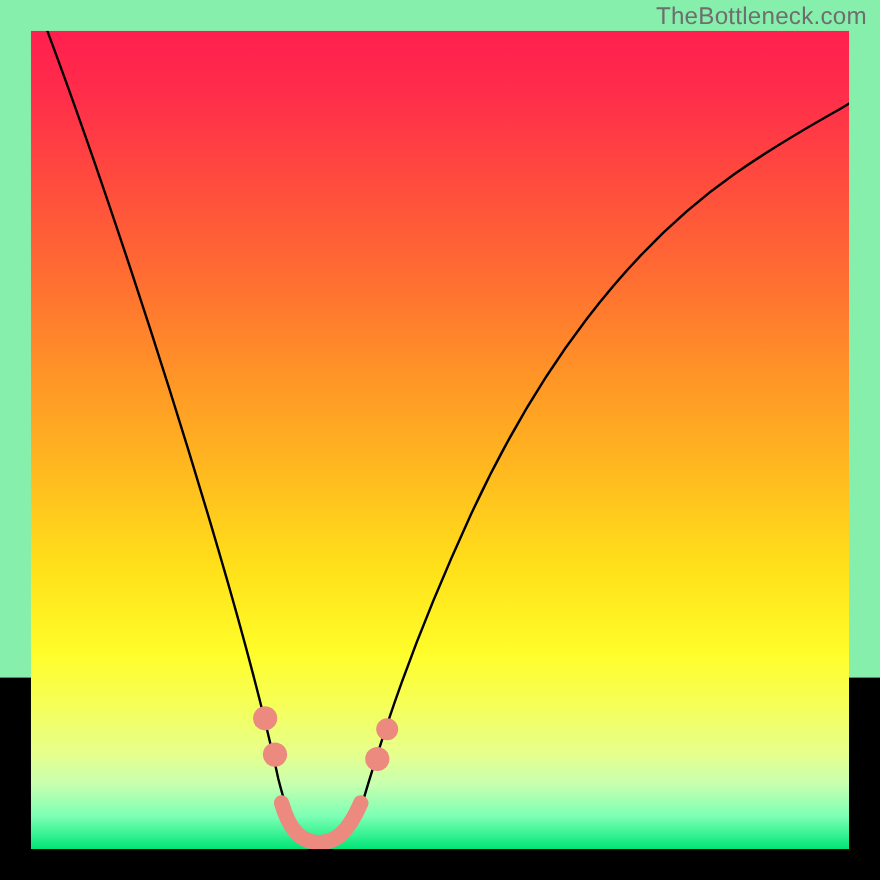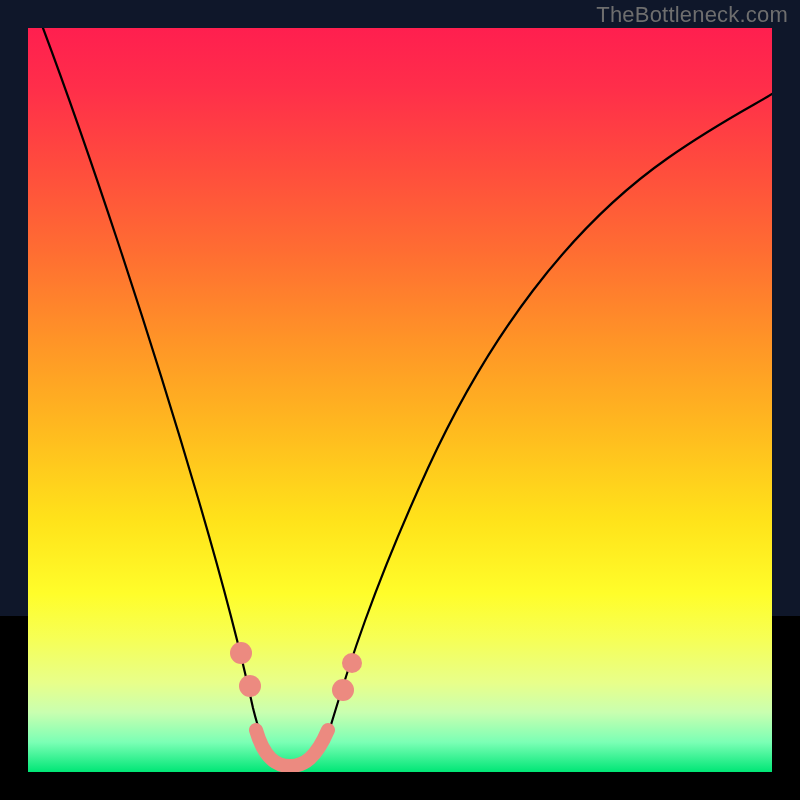--- a/index.html
+++ b/index.html
@@ -8,21 +8,21 @@
     width: 800px;
     height: 800px;
     background: #000;
     font-family: Arial, Helvetica, sans-serif;
     overflow: hidden;
   }
   .frame {
     position: absolute;
     top: 0; left: 0;
     width: 800px; height: 616px;
-    background: #0f172a;
+    background: #86efac;
   }
   .watermark {
     position: absolute;
     top: 2px;
     right: 12px;
     color: #6e6e6e;
     font-size: 22px;
     font-weight: 500;
     letter-spacing: 0.2px;
     z-index: 10;

